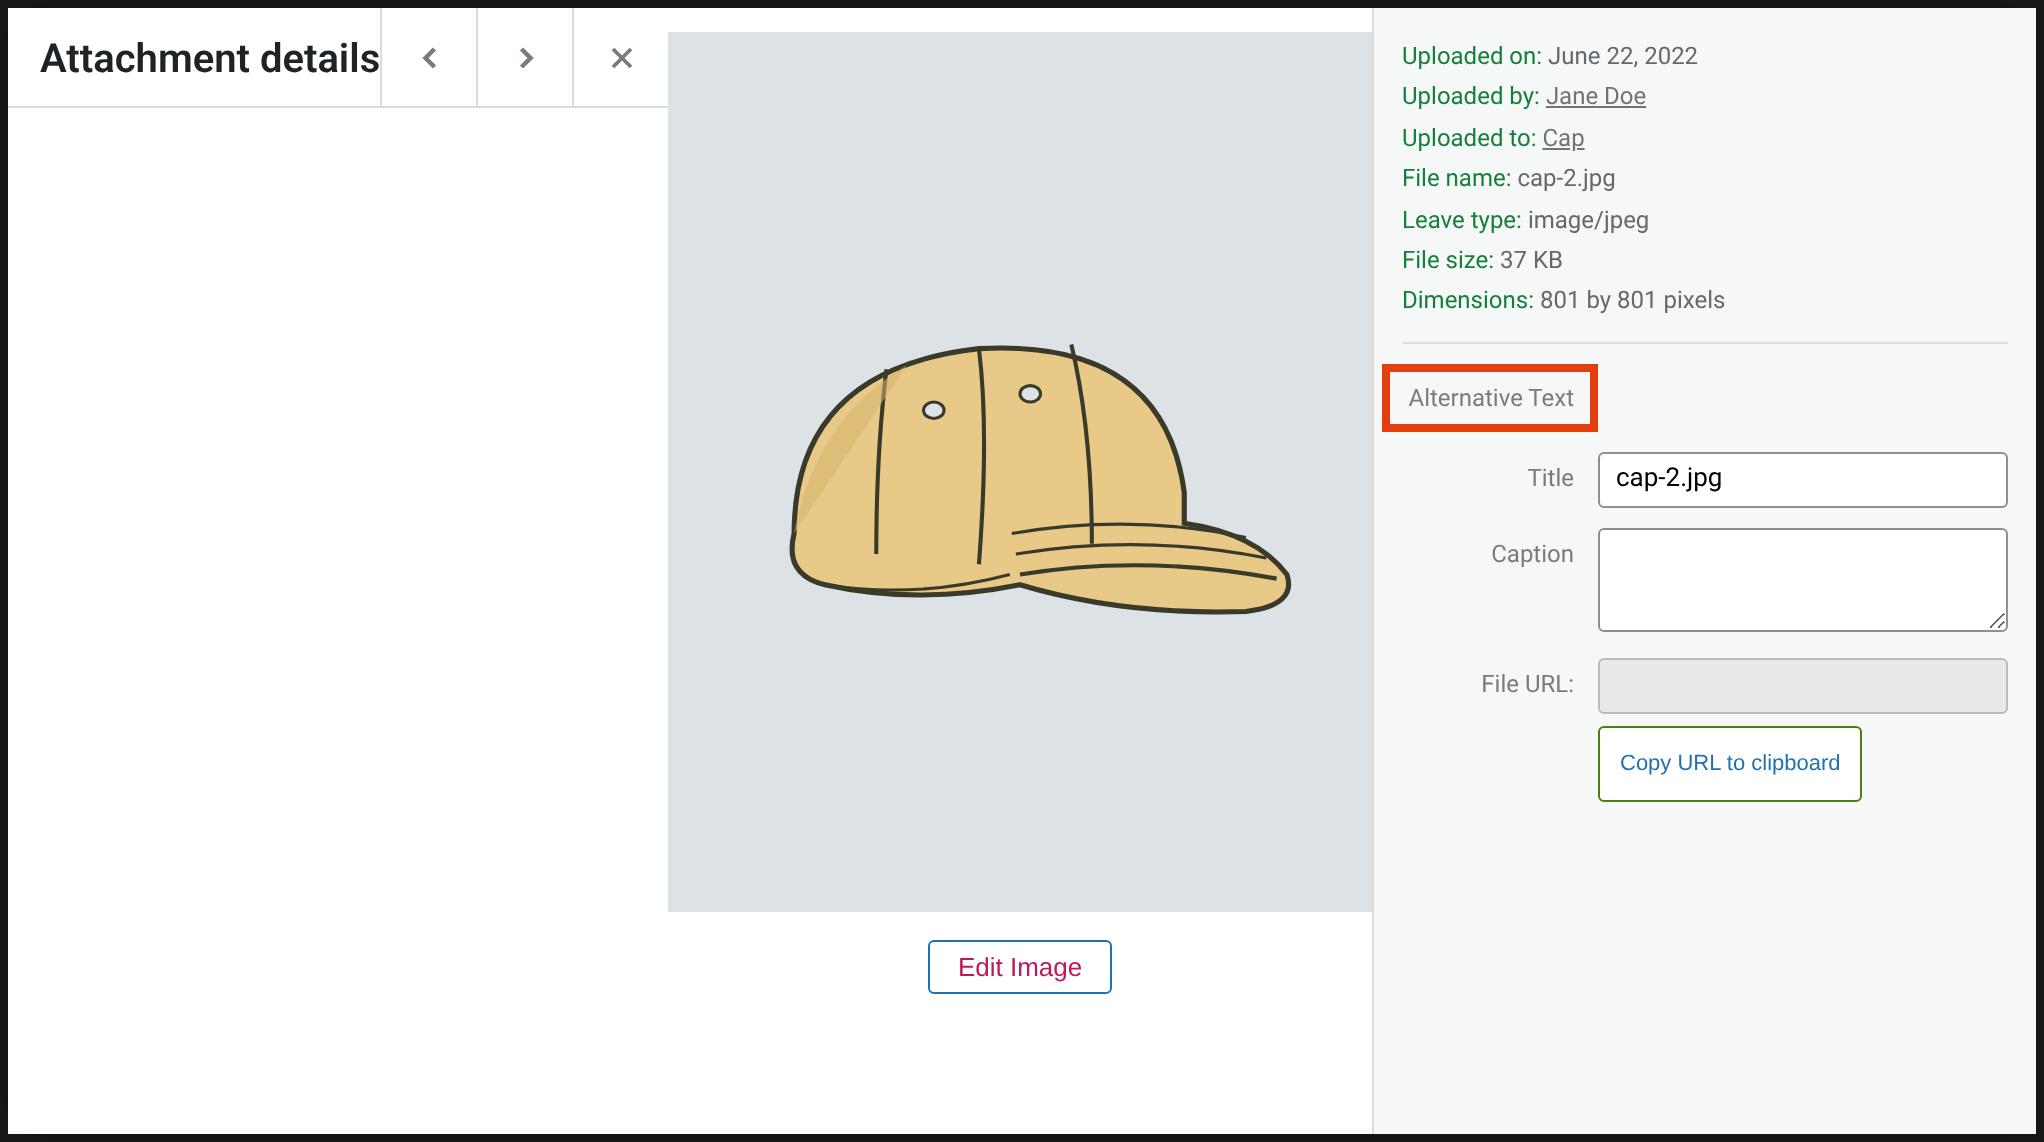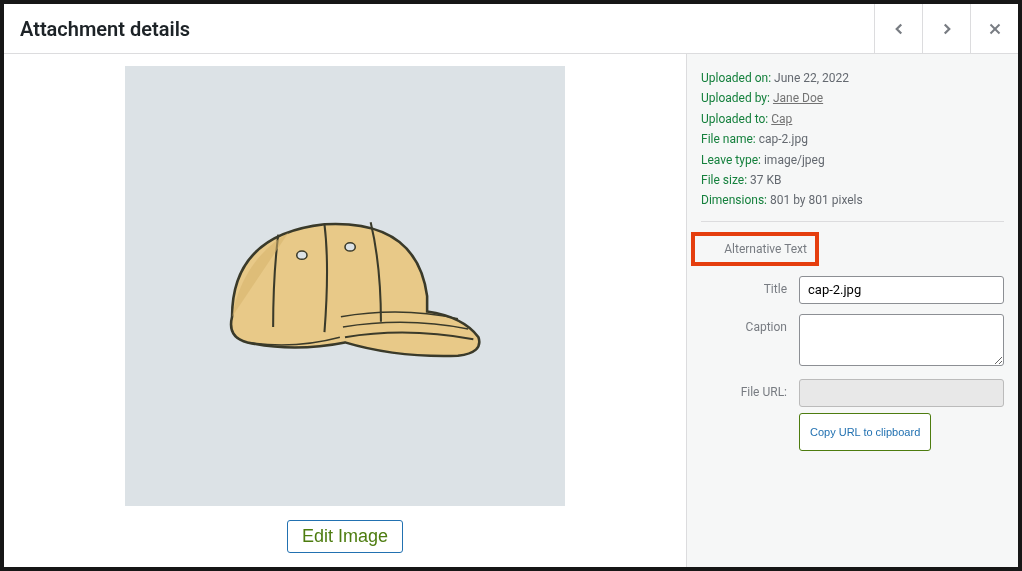--- a/index.html
+++ b/index.html
@@ -9,21 +9,21 @@
       width: 1022px;
       height: 571px;
       overflow: hidden;
       padding: 4px;
     }
     .modal {
       background: #fff;
       width: 100%;
       height: 100%;
       display: flex;
-      flex-direction: column;
+      flex-direction: row;
       box-shadow: 0 0 20px rgba(0,0,0,0.3);
     }
     .header {
       display: flex;
       align-items: center;
       justify-content: space-between;
       border-bottom: 1px solid #dcdcde;
       height: 50px;
     }
     .header-title {
@@ -69,22 +69,22 @@
       display: flex;
       align-items: center;
       justify-content: center;
     }
     .cap-svg { width: 70%; height: auto; }
     .edit-image-btn {
       margin-top: 14px;
       padding: 5px 14px;
       border: 1px solid #2271b1;
       background: #fff;
-      color: #4d7c0f;
-      font-size: 18px;
+      color: #be185d;
+      font-size: 13px;
       border-radius: 3px;
       cursor: pointer;
     }
     .details-pane {
       width: 332px;
       border-left: 1px solid #dcdcde;
       background: #f6f7f7;
       padding: 14px 14px;
       overflow-y: auto;
       font-size: 12px;
@@ -112,21 +112,21 @@
       padding-right: 12px;
       padding-top: 6px;
       color: #787c82;
       font-size: 12px;
     }
     .form-label-wrap.highlight {
       border: 4px solid #e53e0e;
       padding: 6px 8px 6px 4px;
       margin-left: -10px;
       margin-right: 4px;
-      width: 128px;
+      width: 108px;
       margin-top: -4px;
     }
     .form-control-wrap { flex: 1; }
     .form-input, .form-textarea {
       width: 100%;
       padding: 4px 8px;
       border: 1px solid #8c8f94;
       border-radius: 3px;
       font-size: 13px;
       font-family: inherit;

